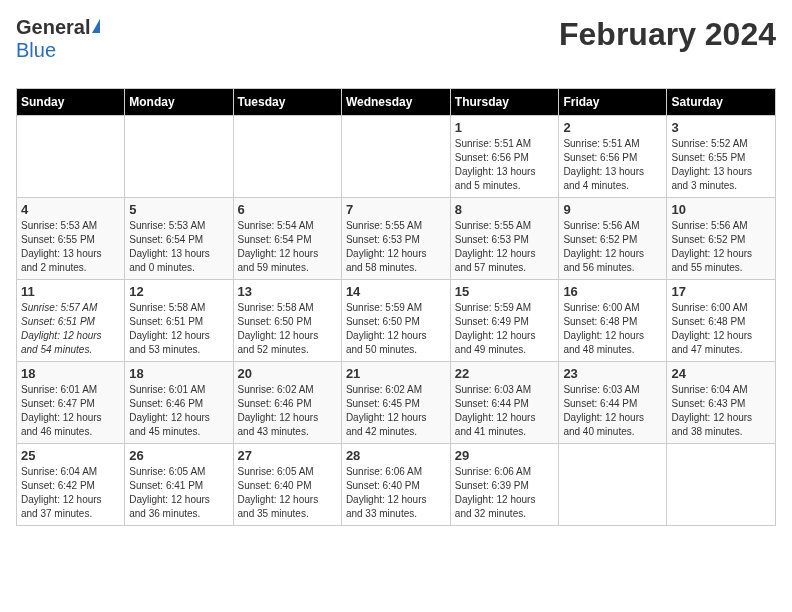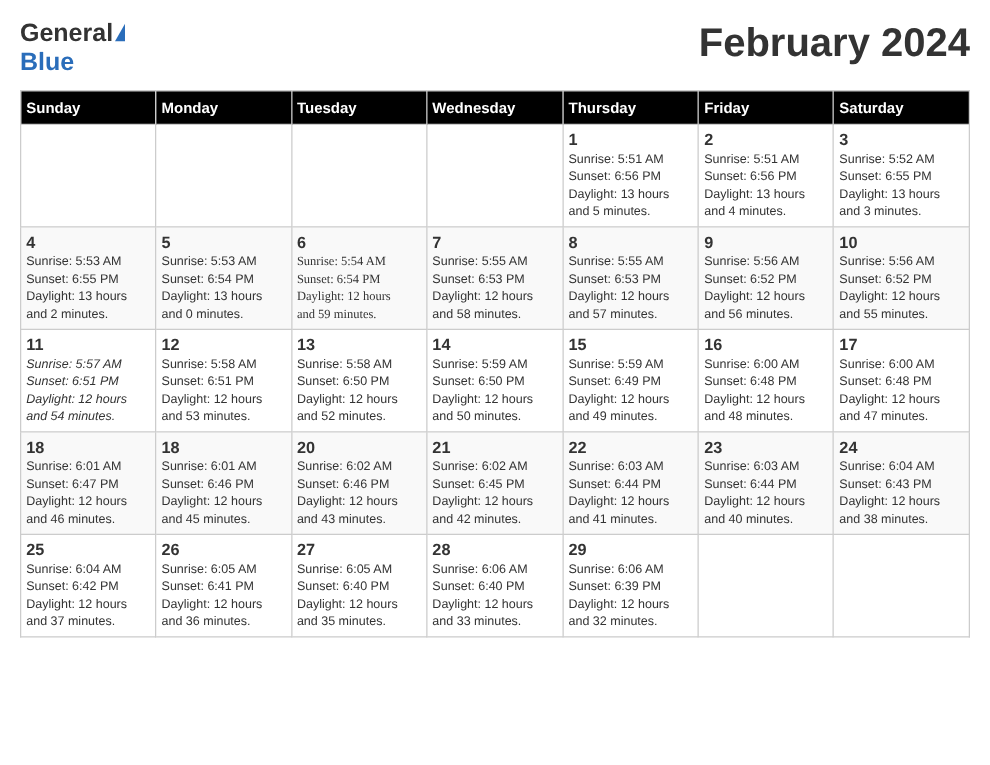--- a/index.html
+++ b/index.html
@@ -7,36 +7,36 @@
       font-family: Arial, sans-serif;
       background: #fff;
       width: 792px;
       min-height: 612px;
       padding: 16px;
     }
     .header {
       display: flex;
       justify-content: space-between;
       align-items: flex-start;
-      margin-bottom: 10px;
+      margin-bottom: 26px;
       gap: 16px;
     }
     .logo {
       display: flex;
       flex-direction: column;
       align-items: flex-start;
     }
     .logo-general {
       font-size: 20px;
       font-weight: bold;
       color: #333;
     }
     .logo-blue {
       font-size: 20px;
-      font-weight: bold;
+      font-weight: normal;
       color: #2a6dba;
     }
     .logo-icon {
       display: inline-block;
       width: 0;
       height: 0;
       border-left: 8px solid transparent;
       border-right: 0px solid transparent;
       border-bottom: 14px solid #2a6dba;
       margin-left: 2px;
@@ -167,21 +167,21 @@
         </td>
         <td>
           <div class="day-number">5</div>
           <div class="day-info" style="white-space: pre-line;">Sunrise: 5:53 AM
 Sunset: 6:54 PM
 Daylight: 13 hours
 and 0 minutes.</div>
         </td>
         <td>
           <div class="day-number">6</div>
-          <div class="day-info" style="white-space: pre-line; font-family: Liberation Serif, serif;">Sunrise: 5:54 AM
+          <div class="day-info" style="white-space: pre-line;">Sunrise: 5:54 AM
 Sunset: 6:54 PM
 Daylight: 12 hours
 and 59 minutes.</div>
         </td>
         <td>
           <div class="day-number">7</div>
           <div class="day-info" style="white-space: pre-line;">Sunrise: 5:55 AM
 Sunset: 6:53 PM
 Daylight: 12 hours
 and 58 minutes.</div>

